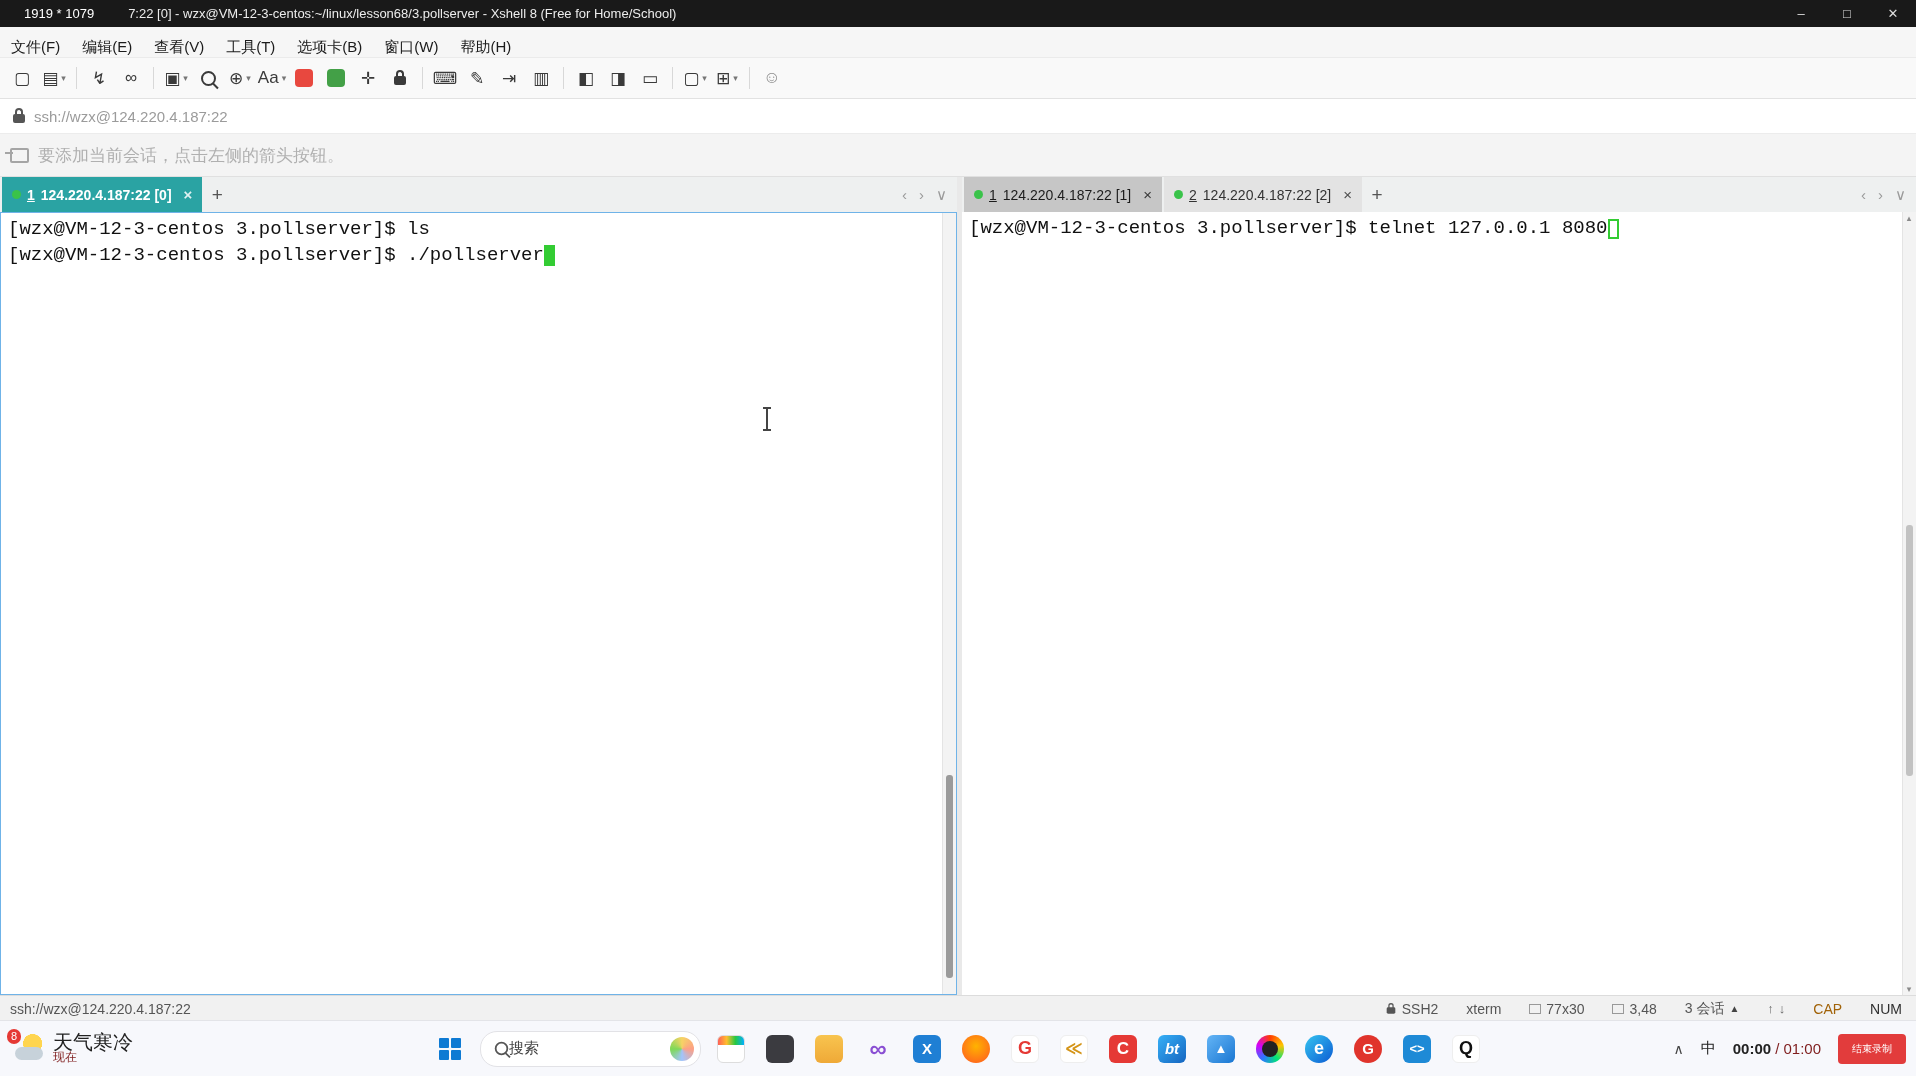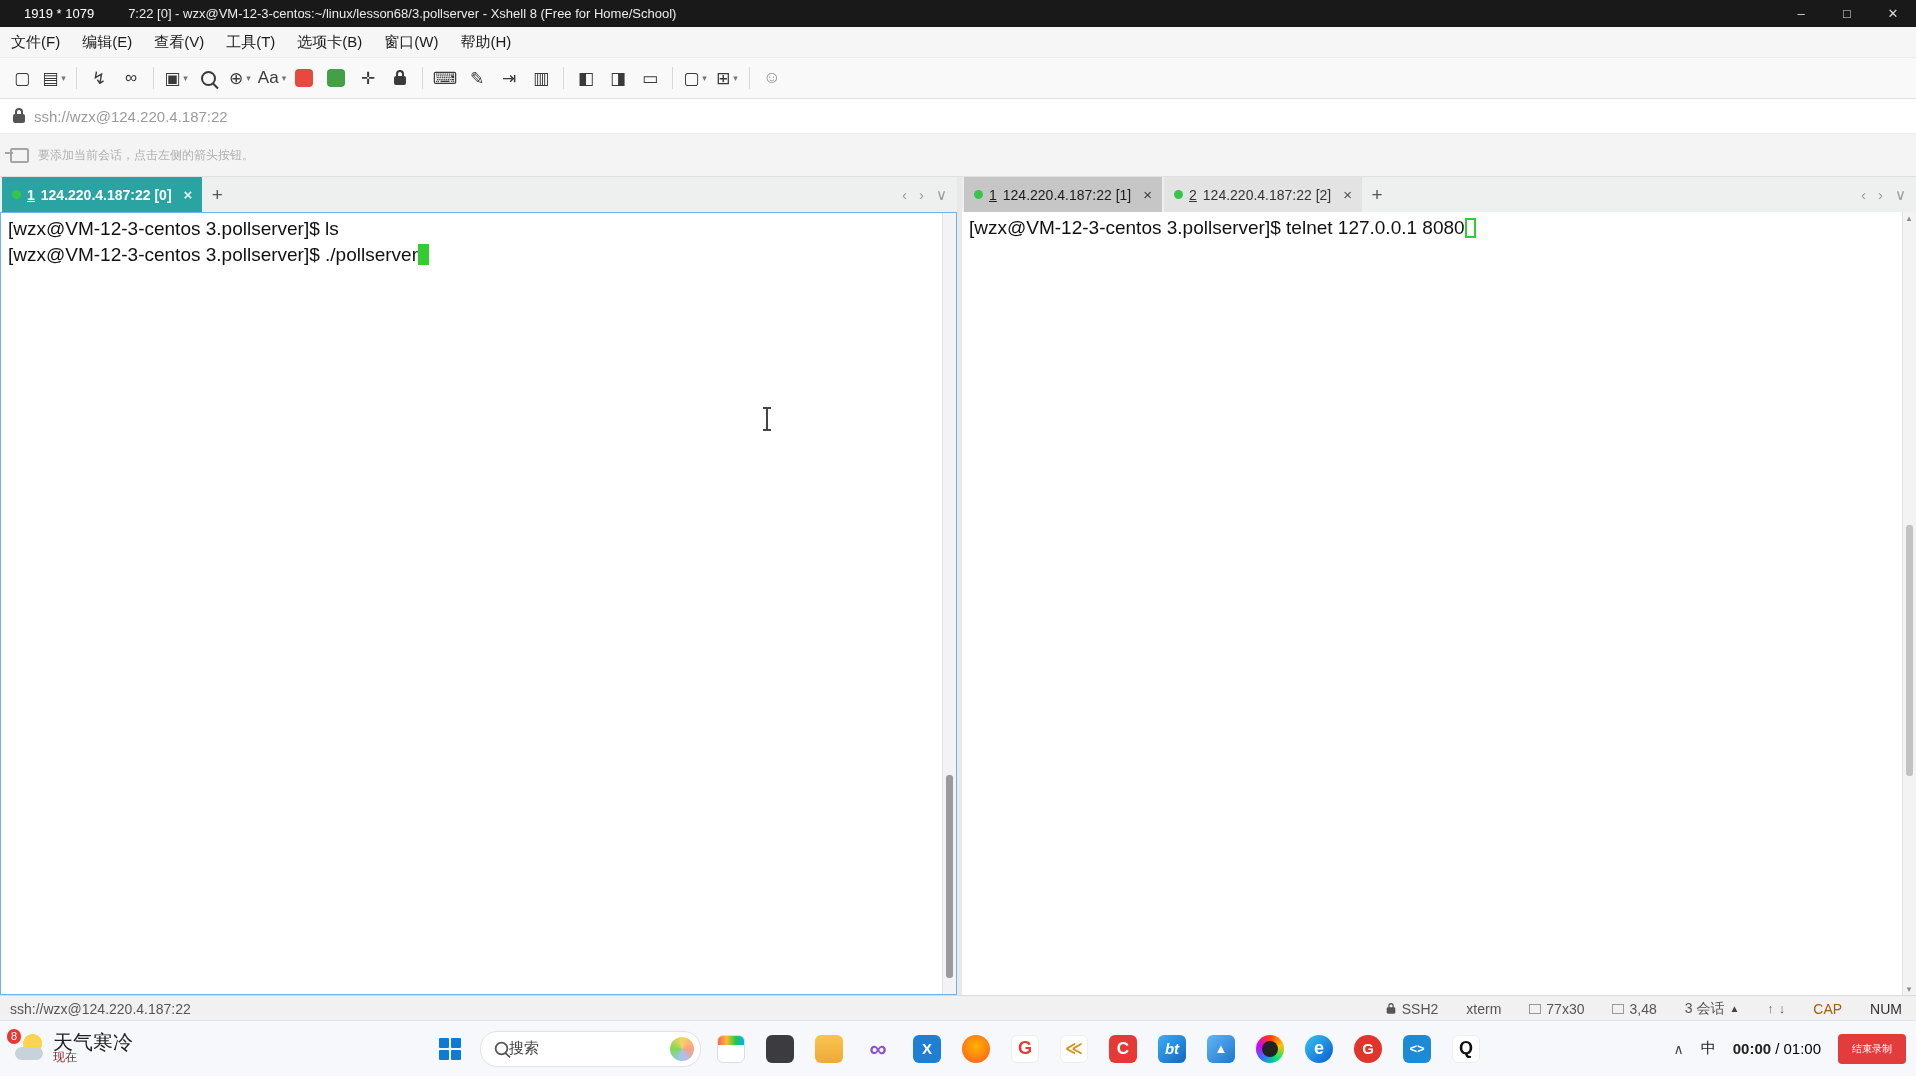--- a/index.html
+++ b/index.html
@@ -7,21 +7,21 @@
        font-family:"Liberation Sans","DejaVu Sans",sans-serif;-webkit-font-smoothing:antialiased}
   
   .titlebar{position:absolute;left:0;top:0;right:0;height:27px;background:#191919;color:#ececec;
             display:flex;align-items:center;font-size:13px}
   .res-badge{margin-left:24px;color:#fff;white-space:nowrap}
   .wtitle{margin-left:34px;white-space:nowrap;overflow:hidden}
   .wbtns{margin-left:auto;display:flex;height:100%}
   .wbtn{width:46px;display:flex;align-items:center;justify-content:center;color:#ddd;font-size:13px}
   
   .menubar{position:absolute;top:27px;left:0;right:0;height:30px;background:#f6f6f6;
-           border-bottom:1px solid #ebebeb;display:flex;align-items:center;font-size:15px;color:#1b1b1b}
+           border-bottom:1px solid #ebebeb;display:flex;align-items:flex-end;font-size:15px;color:#1b1b1b}
   .menuitem{padding:0 11px;white-space:nowrap}
   
   .toolbar{position:absolute;top:58px;left:0;right:0;height:40px;background:#f9f9f9;
            border-bottom:1px solid #e2e2e2;display:flex;align-items:center;padding-left:6px}
   .tbtn{height:30px;min-width:30px;display:flex;align-items:center;justify-content:center;
         color:#3a3a3a;font-size:17px;margin:0 1px;border-radius:3px}
   .tbtn .drop{font-size:9px;color:#777;margin-left:3px}
   .tsep{width:1px;height:22px;background:#d8d8d8;margin:0 6px}
   .cbox{width:18px;height:18px;border-radius:4px;display:inline-block}
   .cbox.red{background:#e8483f}
@@ -36,42 +36,42 @@
   .smiley{color:#8d8d8d;font-size:17px}
   
   .addressbar{position:absolute;top:99px;left:0;right:0;height:34px;background:#fff;
               border-bottom:1px solid #ececec;display:flex;align-items:center;padding-left:13px;
               font-size:15px;color:#9b9b9b}
   .addressbar .lockico{color:#555}
   .url{margin-left:9px}
   
   .infobar{position:absolute;top:134px;left:0;right:0;height:42px;background:#f4f4f4;
            border-bottom:1px solid #e0e0e0;display:flex;align-items:center;padding-left:10px;
-           font-size:12px;color:#b0b0b0}
+           font-size:17px;color:#b0b0b0}
   .infoico{width:15px;height:11px;border:2px solid #a5a5a5;border-radius:2px;margin-right:9px;position:relative}
   .infoico::after{content:"";position:absolute;left:-7px;top:2px;width:8px;height:2px;background:#a5a5a5}
   
   .workspace{position:absolute;top:177px;left:0;right:0;bottom:81px;display:flex}
   .pane{position:relative}
   .pane.left{width:957px}
   .divider{width:5px;background:#e9e9e9}
   .pane.right{flex:1}
   .tabbar{height:35px;background:#eef0f0;border-bottom:1px solid #d8d8d8;display:flex;align-items:stretch}
   .tab{display:flex;align-items:center;padding:0 10px;font-size:14px;gap:6px;white-space:nowrap}
   .tab.teal{background:#2aa3a3;color:#fff;font-weight:bold;margin-left:2px}
   .tab.gray{background:#c6c6c6;color:#1c1c1c;margin-left:2px}
   .tab.light{background:#e3e3e3;color:#333;margin-left:2px}
   .dot{width:9px;height:9px;border-radius:50%;background:#3ac34a;flex:none}
   .tnum{text-decoration:underline}
   .tclose{margin-left:6px;font-size:15px;opacity:.85}
   .newtab{width:30px;display:flex;align-items:center;justify-content:center;font-size:19px;color:#555}
   .tabnav{margin-left:auto;display:flex;align-items:center;gap:12px;padding-right:10px;color:#9a9a9a;font-size:15px}
   .termwrap{position:absolute;top:35px;left:0;right:0;bottom:0;display:flex;background:#fff;box-sizing:border-box}
   .termwrap.focused{border:1px solid #6fb3e8}
-  .term{flex:1;font-family:Liberation Sans, sans-serif;font-size:19px;line-height:26px;
+  .term{flex:1;font-family:Liberation Mono, monospace;font-size:19px;line-height:26px;
         color:#111;padding:3px 0 0 7px;position:relative;overflow:hidden}
   .tline{white-space:pre}
   .green{color:#00b800;font-weight:bold}
   .cursor-block{display:inline-block;width:11px;height:21px;background:#33cc33;vertical-align:text-bottom}
   .cursor-hollow{display:inline-block;width:11px;height:20px;border:2px solid #33cc33;
                  vertical-align:text-bottom;box-sizing:border-box}
   .vscroll{width:13px;background:#f3f3f3;border-left:1px solid #e4e4e4;position:relative;flex:none}
   .thumb{position:absolute;left:3px;width:7px;background:#9a9a9a;border-radius:3px}
   .left-thumb{top:72%;height:26%}
   .right-thumb{top:40%;height:32%;background:#c2c2c2}
@@ -128,21 +128,21 @@
   .ic-round{background:conic-gradient(#ff3d00,#ffc400,#00e676,#2979ff,#d500f9,#ff3d00);border-radius:50%;position:relative}
   .ic-round::after{content:"";position:absolute;inset:6px;background:#222;border-radius:50%}
   .ic-edge{background:linear-gradient(135deg,#35c4f0,#0b5bd3);border-radius:50%;font-size:18px}
   .ic-g2{background:#e0342c;border-radius:50%}
   .ic-vscode{background:#1e8ad6;font-size:13px}
   .ic-qq{background:#fff;border:1px solid #eee;color:#111;font-size:18px}
   .tray{position:absolute;right:10px;display:flex;align-items:center;gap:17px}
   .tray-chev{color:#444;font-size:14px}
   .tray-ime{font-size:15px;color:#222}
   .rec-time{font-size:15px;color:#222;white-space:nowrap}
-  .rec-time .dim{color:#000000;margin-left:4px;font-weight:normal}
+  .rec-time .dim{color:#7f1d1d;margin-left:4px;font-weight:normal}
   .stopbtn{background:#e23c3c;color:#fff;border:none;border-radius:4px;font-size:10px;
            padding:8px 14px;font-family:inherit;white-space:nowrap}
 </style>
 </head>
 <body>
 
 <div id="app">
 
   <div class="titlebar">
     <span class="res-badge">1919 * 1079</span>

